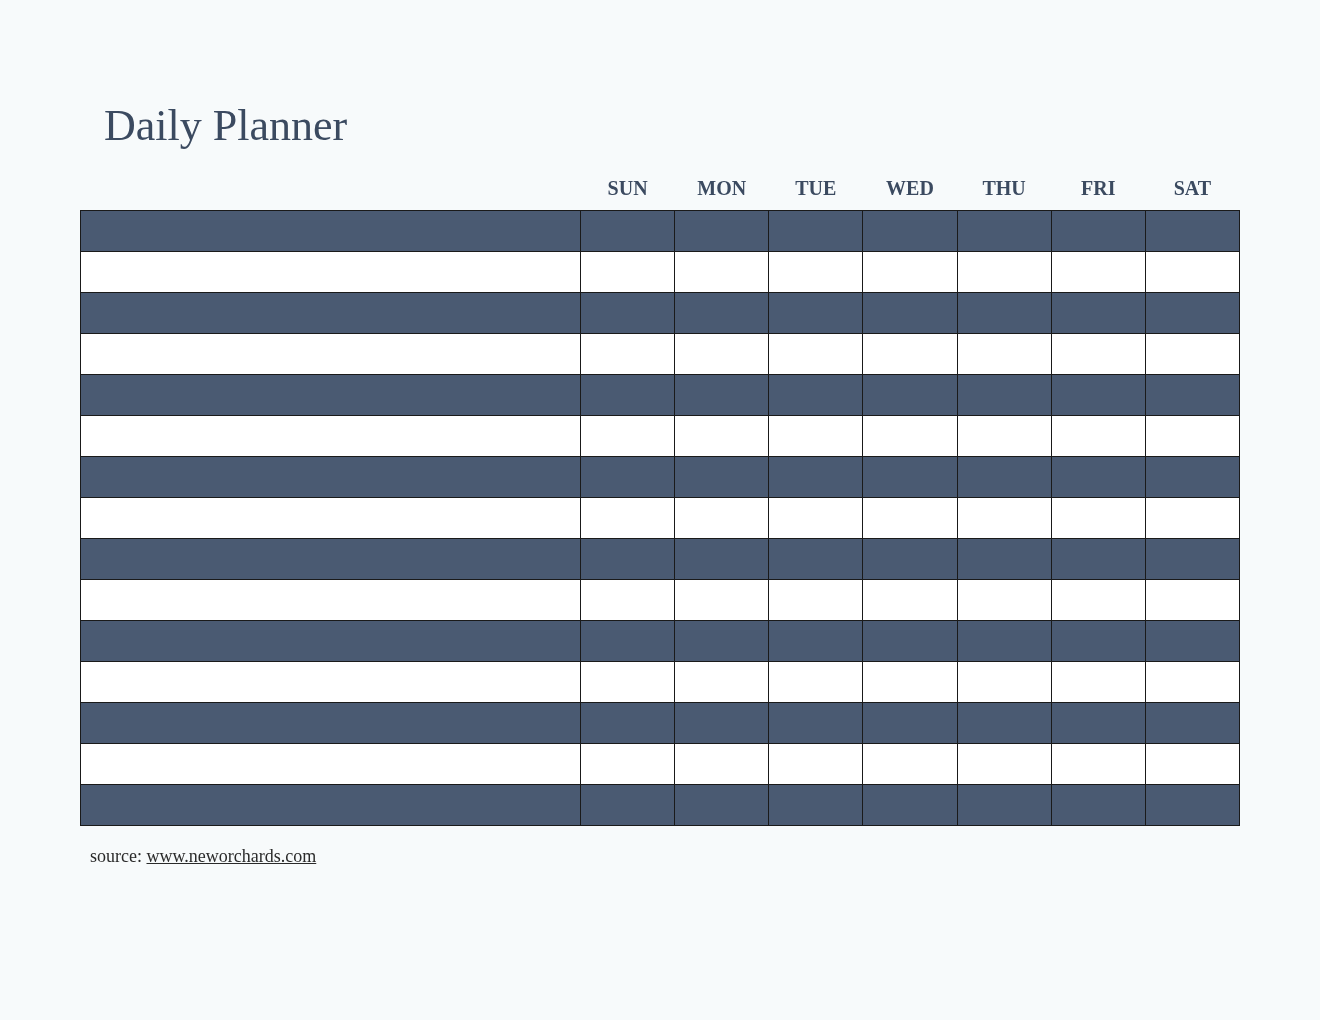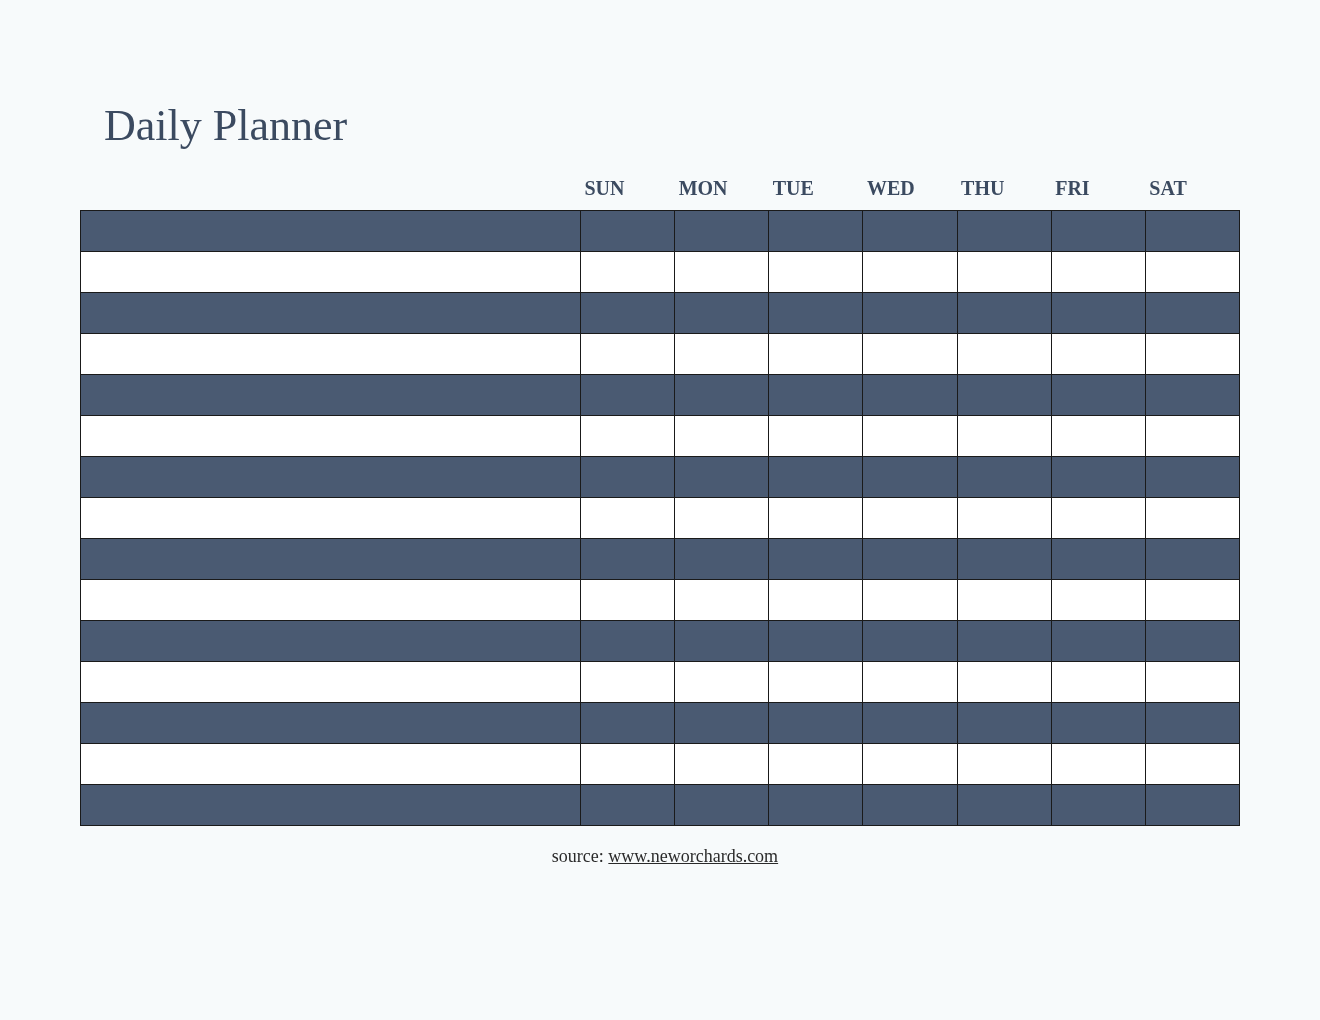--- a/index.html
+++ b/index.html
@@ -24,21 +24,21 @@
     }
     .planner-table {
       width: 100%;
       border-collapse: collapse;
       table-layout: fixed;
     }
     .planner-table th {
       font-size: 20px;
       font-weight: bold;
       color: #3b4a60;
-      text-align: left;
+      text-align: center;
       padding: 8px 4px 10px 4px;
       border: none;
       background: transparent;
     }
     .planner-table th.first-col {
       text-align: left;
     }
     .planner-table td {
       border: 1px solid #1a1a1a;
       height: 41px;
@@ -51,21 +51,20 @@
       width: 500px;
     }
     .planner-table .day-col {
       width: auto;
     }
     .source {
       margin-top: 20px;
       margin-left: 10px;
       font-size: 18px;
       color: #2a2a2a;
-      text-align: center;
     }
     .source a {
       color: #2a2a2a;
       text-decoration: underline;
     }
   </style>
 </head>
 <body>
 
 <h1 class="title">Daily Planner</h1>

